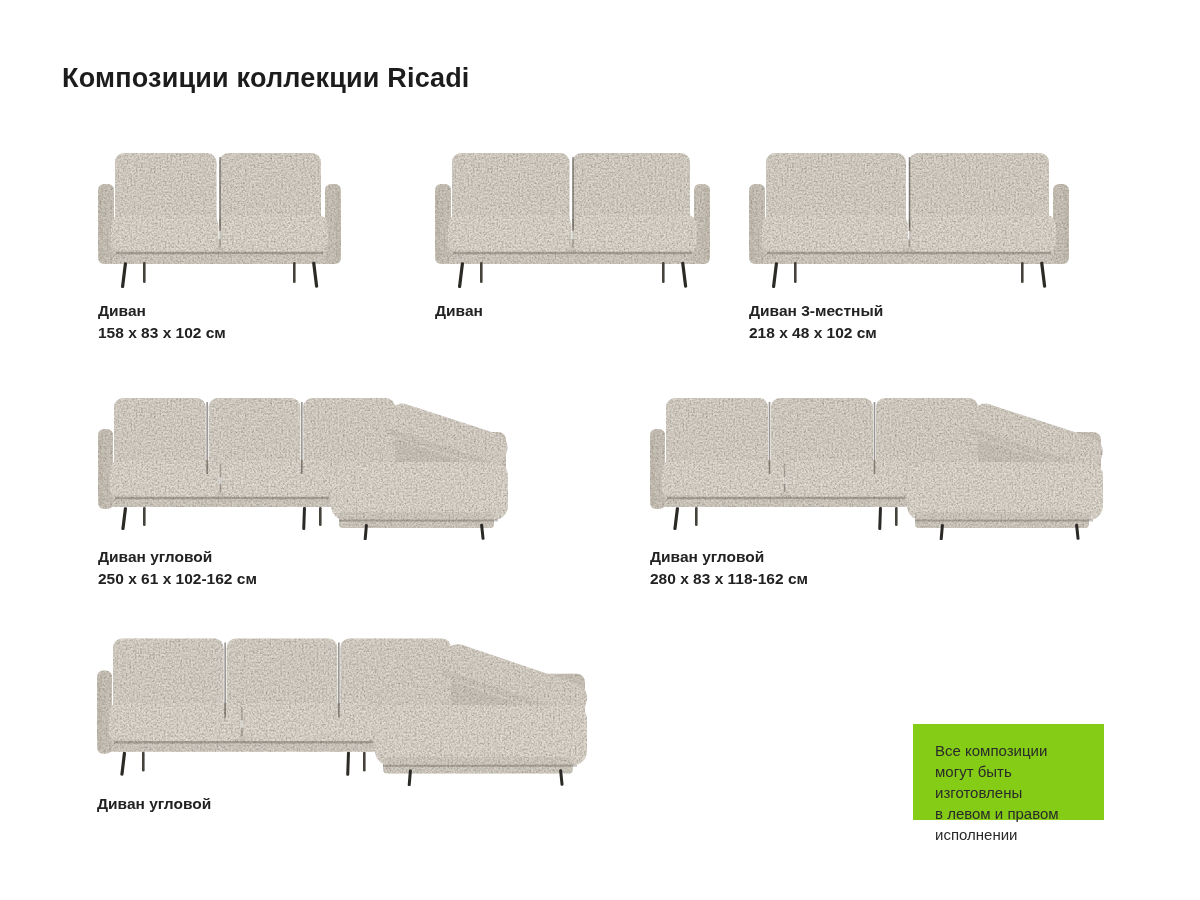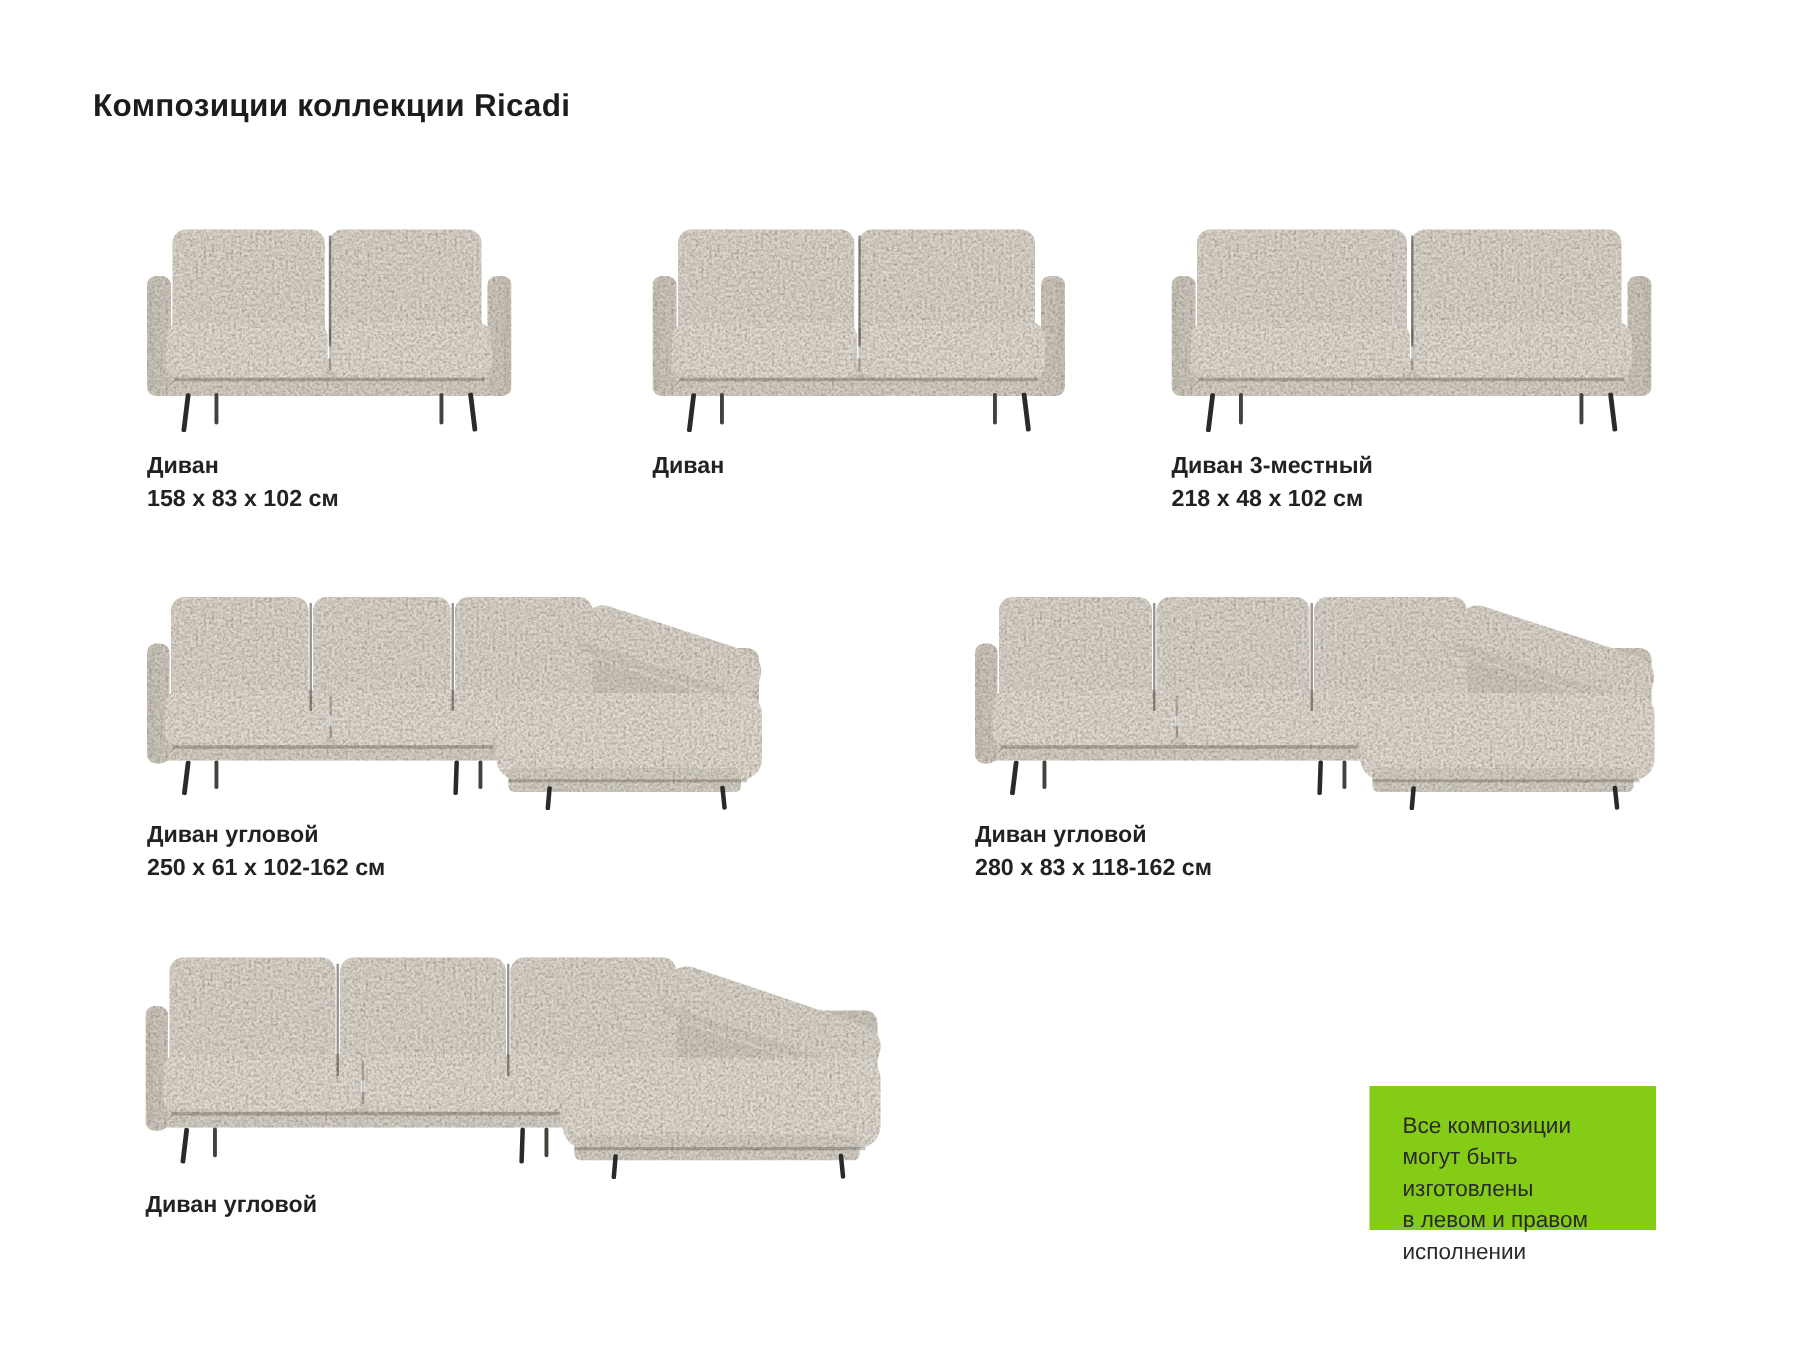--- a/index.html
+++ b/index.html
@@ -2,26 +2,26 @@
 <html><head>
 <meta charset="utf-8">
 <style>
   html,body{margin:0;padding:0;}
   body{
     width:1200px;height:900px;position:relative;background:#ffffff;
     font-family:"Liberation Sans", sans-serif;overflow:hidden;
   }
   .page-title{
     position:absolute;left:62px;top:45px;
-    font-size:21px;font-weight:600;letter-spacing:.2px;color:#1c1c1c;
+    font-size:27px;font-weight:600;letter-spacing:.2px;color:#1c1c1c;
   }
   .figure{position:absolute;margin:0;}
   .f1{left:98px;top:143px;width:243px;}
   .f2{left:435px;top:143px;width:275px;}
-  .f3{left:781px;top:143px;width:320px;}
+  .f3{left:749px;top:143px;width:320px;}
   .f4{left:98px;top:388px;width:412px;}
   .f5{left:650px;top:388px;width:455px;}
   .f6{left:97px;top:628px;width:492px;}
   .art{display:block;line-height:0;}
   .caption{font-size:15.5px;line-height:22px;color:#222;}
   .cap-row1{margin-top:10px;}
   .cap-corner{margin-top:6px;}
   .cap-corner3{margin-top:7px;}
   .caption .name{font-weight:600;}
   .caption .dims{font-weight:700;}

